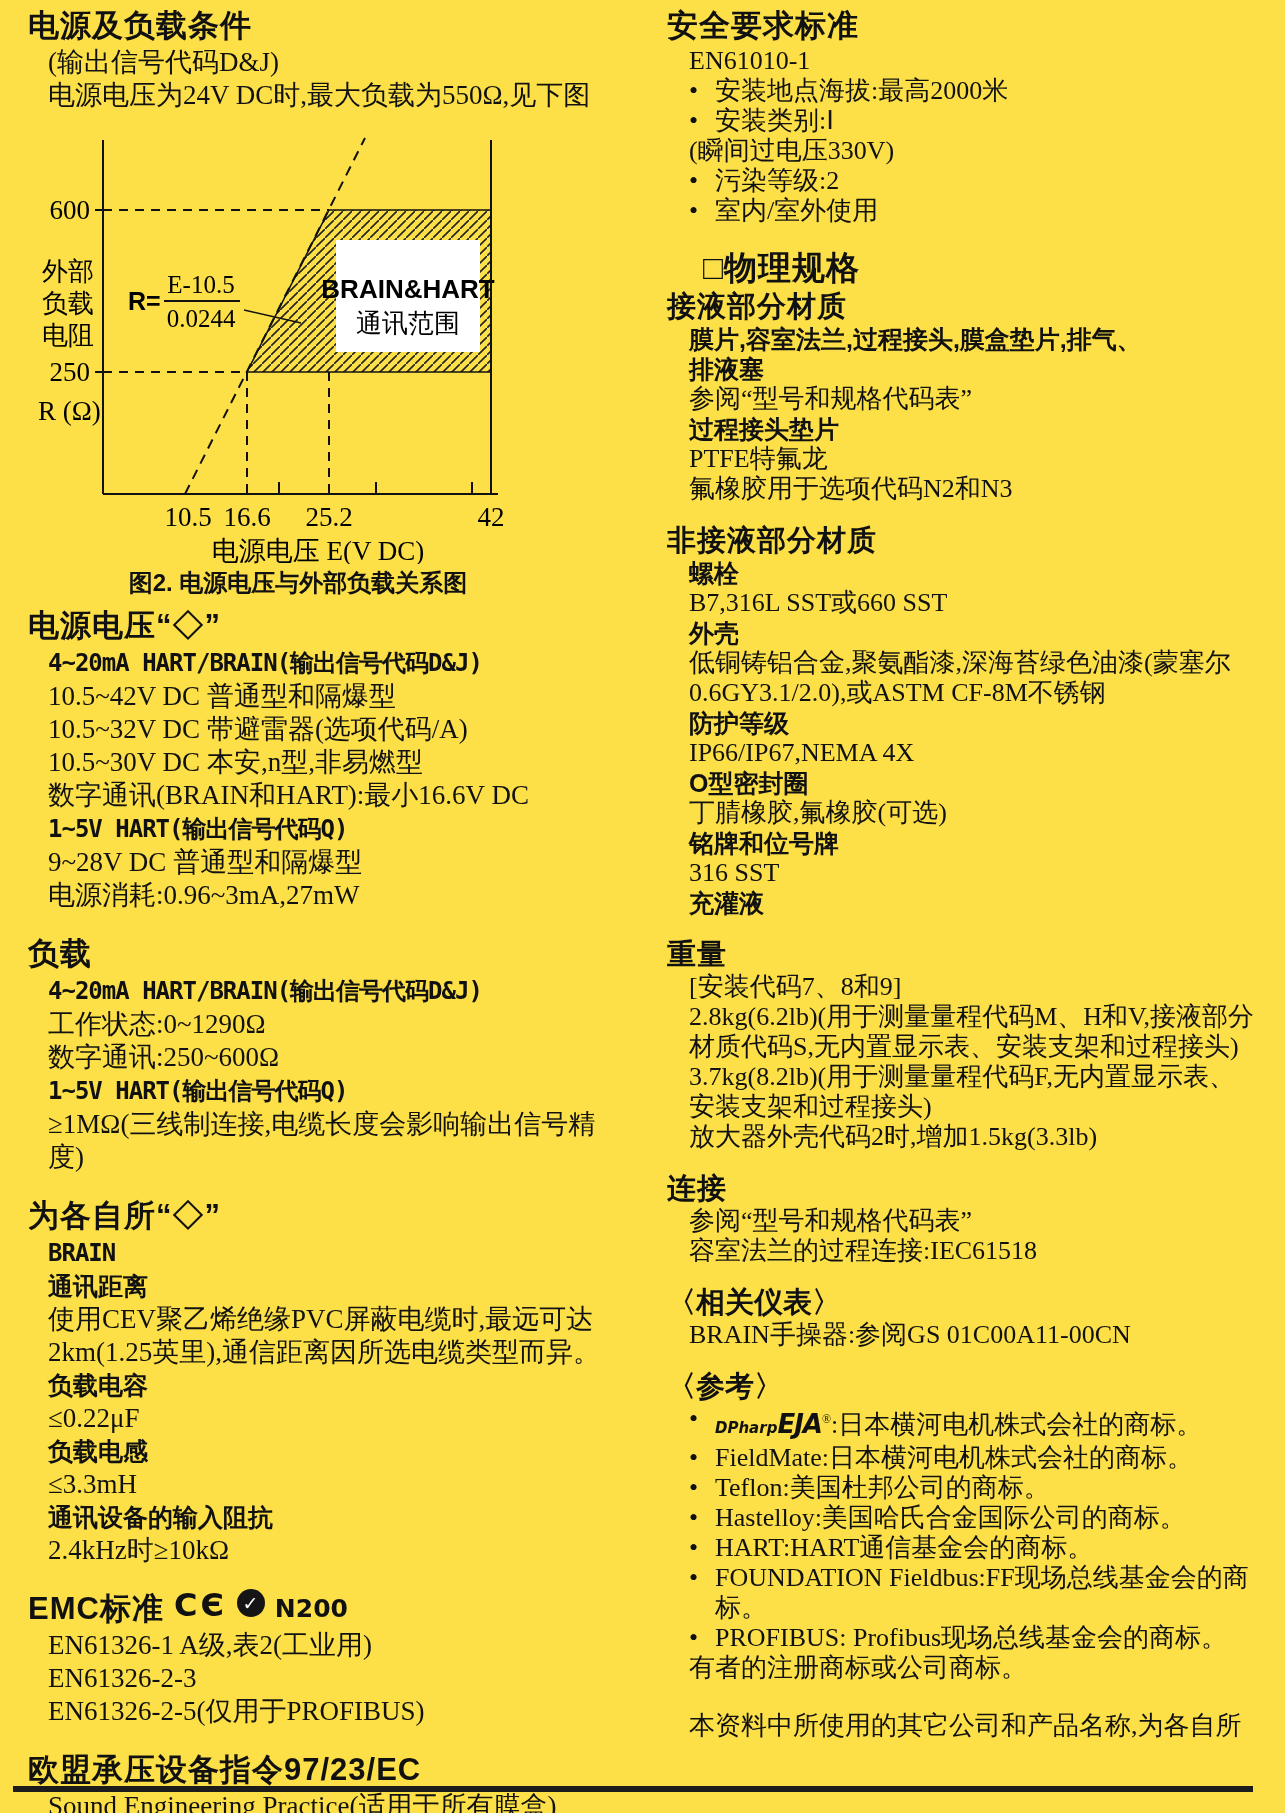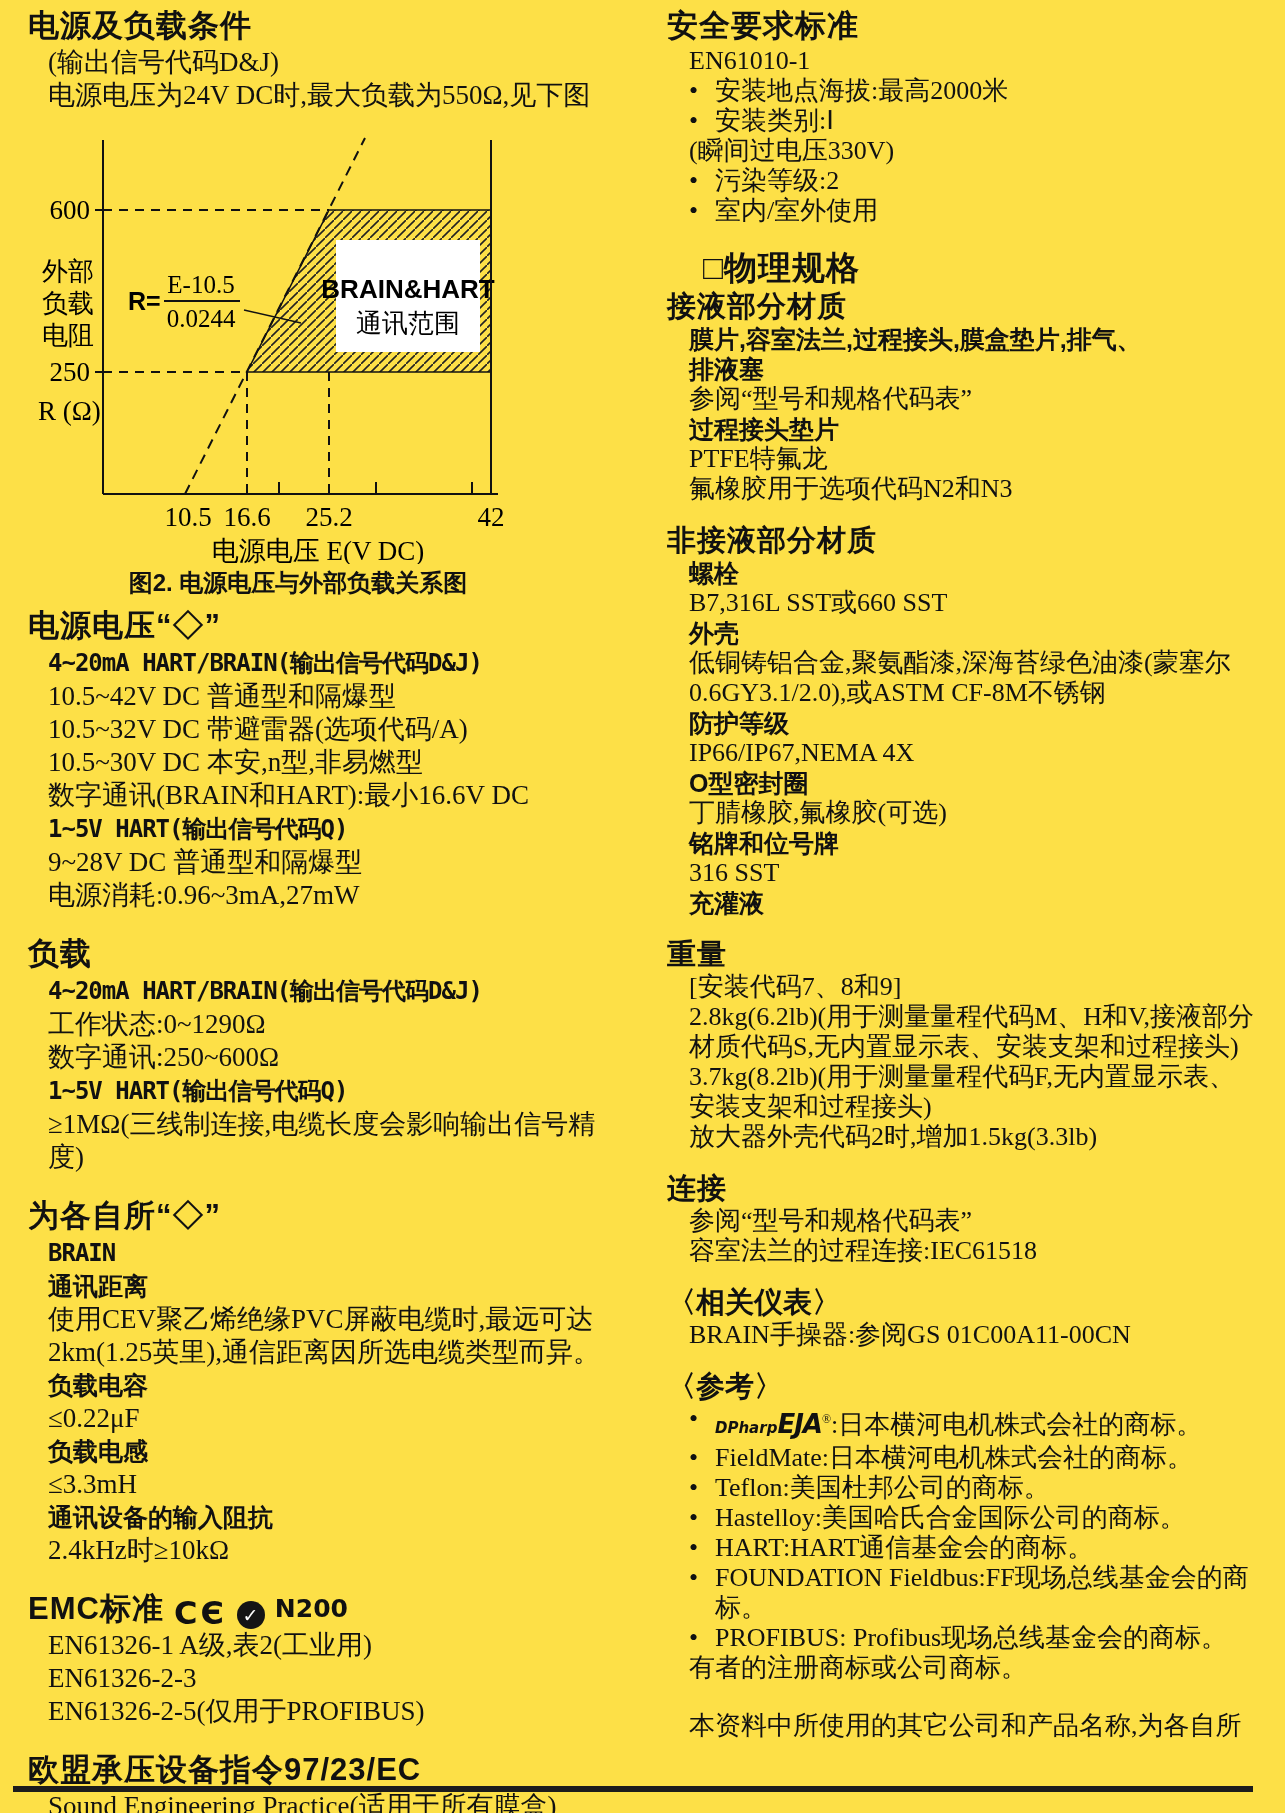--- a/index.html
+++ b/index.html
@@ -16,21 +16,21 @@
   .boldcn{font-family:"Liberation Sans",sans-serif;font-weight:bold;font-size:25px;line-height:33px;}
   .rboldcn{font-family:"Liberation Sans",sans-serif;font-weight:bold;font-size:25px;line-height:30px;}
   .mono{font-family:"DejaVu Sans Mono",monospace;font-weight:bold;font-size:24px;line-height:34px;letter-spacing:-1px;}
   .ind{padding-left:20px;}
   .ind2{padding-left:22px;}
   .bullet{display:flex;}
   .bullet .dot{width:26px;flex:0 0 26px;text-align:left;}
   .caption{font-family:"Liberation Sans",sans-serif;font-weight:bold;font-size:24px;line-height:30px;text-align:center;width:540px;}
 
   
-  .emcline{display:flex;align-items:flex-end;gap:10px;}
+  .emcline{display:flex;align-items:flex-start;gap:10px;}
   .ce{font-family:"DejaVu Sans",sans-serif;font-weight:bold;font-size:32px;letter-spacing:3px;line-height:32px;}
   .rcm{display:inline-flex;align-items:center;justify-content:center;width:28px;height:28px;border-radius:50%;
        background:#151515;color:#fff;font-family:"DejaVu Sans",sans-serif;font-weight:bold;font-size:19px;}
   .n200{font-family:"DejaVu Sans",sans-serif;font-weight:bold;font-size:25px;letter-spacing:0px;}
 
   
   .dp{font-family:"DejaVu Sans",sans-serif;font-weight:bold;font-style:italic;font-size:15px;}
   .eja{font-family:"DejaVu Sans",sans-serif;font-weight:bold;font-style:italic;font-size:26px;letter-spacing:-1px;}
   .regmark{font-size:12px;vertical-align:super;}
 

